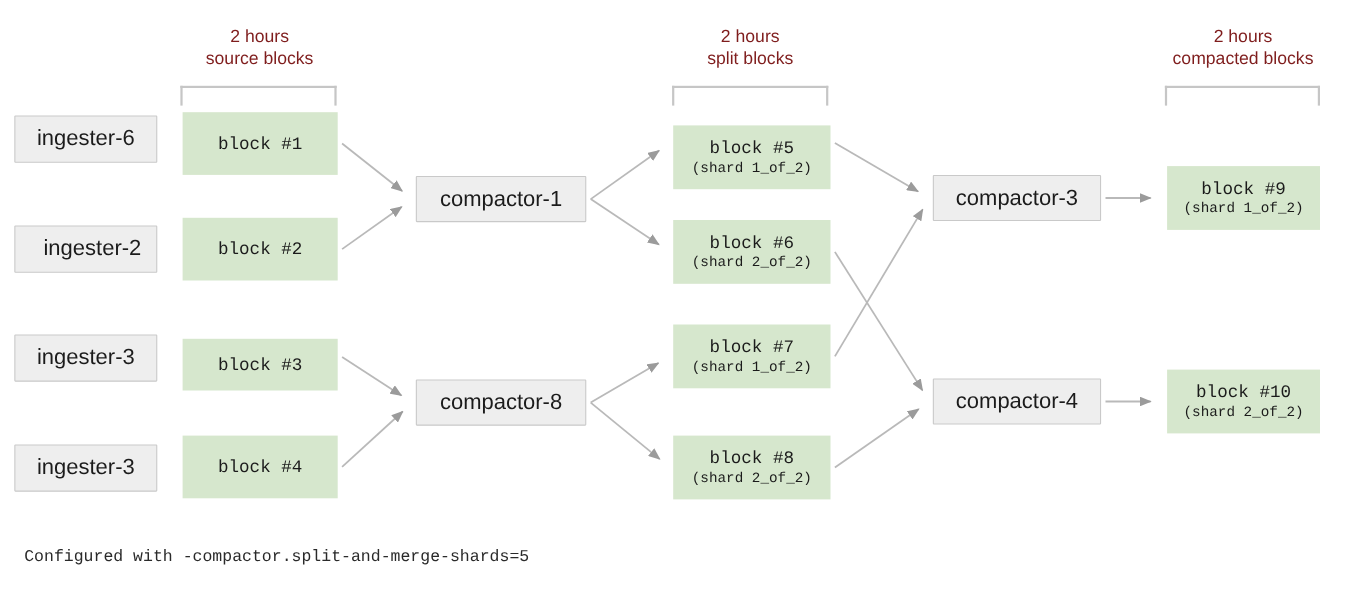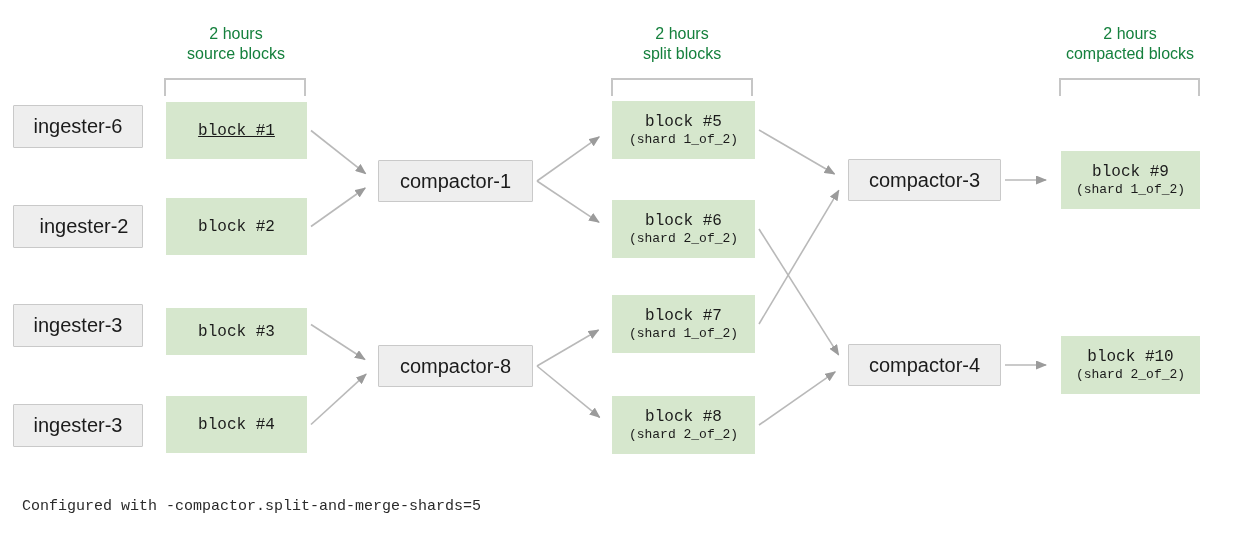--- a/index.html
+++ b/index.html
@@ -11,21 +11,21 @@
     font-family: "Liberation Sans", sans-serif;
     color: #1b1b1b;
     overflow: hidden;
   }
   .abs { position: absolute; box-sizing: border-box; }
 
   .col-header {
     text-align: center;
     font-size: 16px;
     line-height: 20px;
-    color: #15803d;
+    color: #7f1d1d;
   }
   .bracket {
     border-top: 2px solid #c6c6c6;
     border-left: 2px solid #c6c6c6;
     border-right: 2px solid #c6c6c6;
   }
   .gray-node {
     background: #eeeeee;
     border: 1px solid #c9c9c9;
     display: flex;
@@ -102,41 +102,41 @@
   <div class="abs gray-node" style="left:13px; top:205px; width:130px; height:43px;padding-left:12px;">
     <span>ingester-2</span>
   </div>
   <div class="abs gray-node" style="left:13px; top:304px; width:130px; height:43px;">
     <span>ingester-3</span>
   </div>
   <div class="abs gray-node" style="left:13px; top:404px; width:130px; height:43px;">
     <span>ingester-3</span>
   </div>
 
-  <div class="abs green-block" style="left:166px; top:102px; width:141px; height:57px;text-decoration:underline;">
+  <div class="abs green-block" style="left:166px; top:102px; width:141px; height:57px;">
     <span class="blk-title">block #1</span>
   </div>
   <div class="abs green-block" style="left:166px; top:198px; width:141px; height:57px;">
     <span class="blk-title">block #2</span>
   </div>
   <div class="abs green-block" style="left:166px; top:296px; width:141px; height:47px;margin-top:12px;">
     <span class="blk-title">block #3</span>
   </div>
   <div class="abs green-block" style="left:166px; top:396px; width:141px; height:57px;">
     <span class="blk-title">block #4</span>
   </div>
 
   <div class="abs gray-node" style="left:378px; top:160px; width:155px; height:42px;">
     <span>compactor-1</span>
   </div>
   <div class="abs gray-node" style="left:378px; top:345px; width:155px; height:42px;">
     <span>compactor-8</span>
   </div>
 
-  <div class="abs green-block" style="left:612px; top:101px; width:143px; height:58px;">
+  <div class="abs green-block" style="left:612px; top:114px; width:143px; height:58px;">
     <span class="blk-title">block #5</span>
     <span class="blk-shard">(shard 1_of_2)</span>
   </div>
   <div class="abs green-block" style="left:612px; top:200px; width:143px; height:58px;">
     <span class="blk-title">block #6</span>
     <span class="blk-shard">(shard 2_of_2)</span>
   </div>
   <div class="abs green-block" style="left:612px; top:295px; width:143px; height:58px;align-items:center;">
     <span class="blk-title">block #7</span>
     <span class="blk-shard">(shard 1_of_2)</span>

